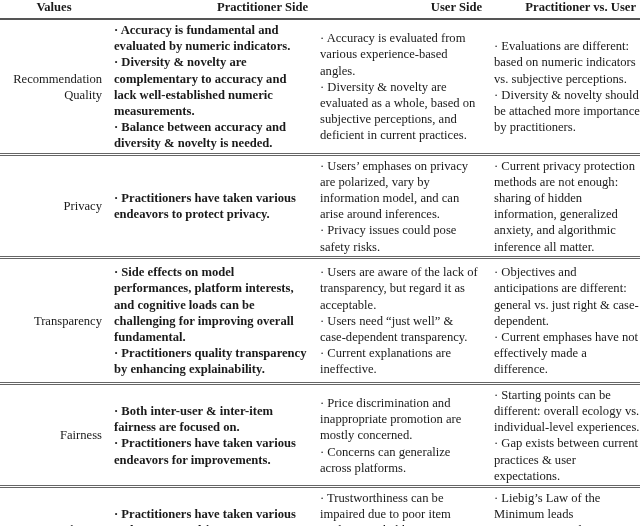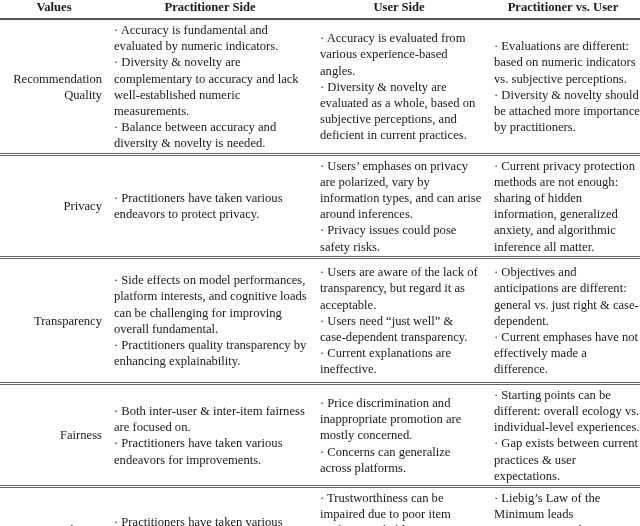--- a/index.html
+++ b/index.html
@@ -1,23 +1,23 @@
 <!DOCTYPE html>
 <html><head>
 <meta charset="utf-8">
 <style>
   html, body { margin: 0; padding: 0; background: #ffffff; }
   body { width: 640px; height: 526px; overflow: hidden; font-family: "Liberation Serif", "DejaVu Serif", serif; color: #1a1a1a; }
   table { border-collapse: collapse; width: 640px; font-size: 12.6px; line-height: 16.2px; }
-  th { font-weight: bold; text-align: center; padding: 0 4px 4px 4px; height: 14px; line-height: 14px; vertical-align: top; }
+  th { font-weight: bold; text-align: right; padding: 0 4px 4px 4px; height: 14px; line-height: 14px; vertical-align: top; }
   th.c0 { text-align: center; margin-top: 16px; }
   thead tr { border-bottom: 2px solid #555; }
   td { vertical-align: middle; padding: 2px 4px 1px 4px; }
   td.c0 { text-align: right; width: 100px; padding-left: 2px; padding-right: 6px; }
-  td.c1 { width: 194px; padding-left: 6px; }
+  td.c1 { width: 194px; padding-left: 6px; font-weight: bold; }
   td.c2 { width: 162px; padding-left: 8px; }
   td.c3 { padding-left: 8px; padding-right: 0; }
   tbody tr { border-bottom: 3px double #666; }
   tbody tr:last-child { border-bottom: 2px solid #333; }
   .bl { display: block; }
 </style>
 </head>
 <body>
 
 <table>
@@ -47,21 +47,21 @@
         <span class="bl">· Diversity &amp; novelty should be attached more importance by practitioners.</span>
       </td>
     </tr>
 
     <tr style="height:96px">
       <td class="c0"><span>Privacy</span></td>
       <td class="c1">
         <span class="bl">· Practitioners have taken various endeavors to protect privacy.</span>
       </td>
       <td class="c2">
-        <span class="bl">· Users’ emphases on privacy are polarized, vary by information types, and can arise around inferences.</span>
+        <span class="bl">· Users’ emphases on privacy are polarized, vary by information model, and can arise around inferences.</span>
         <span class="bl">· Privacy issues could pose safety risks.</span>
       </td>
       <td class="c3">
         <span class="bl">· Current privacy protection methods are not enough: sharing of hidden information, generalized anxiety, and algorithmic inference all matter.</span>
       </td>
     </tr>
 
     <tr style="height:126px">
       <td class="c0"><span>Transparency</span></td>
       <td class="c1">

